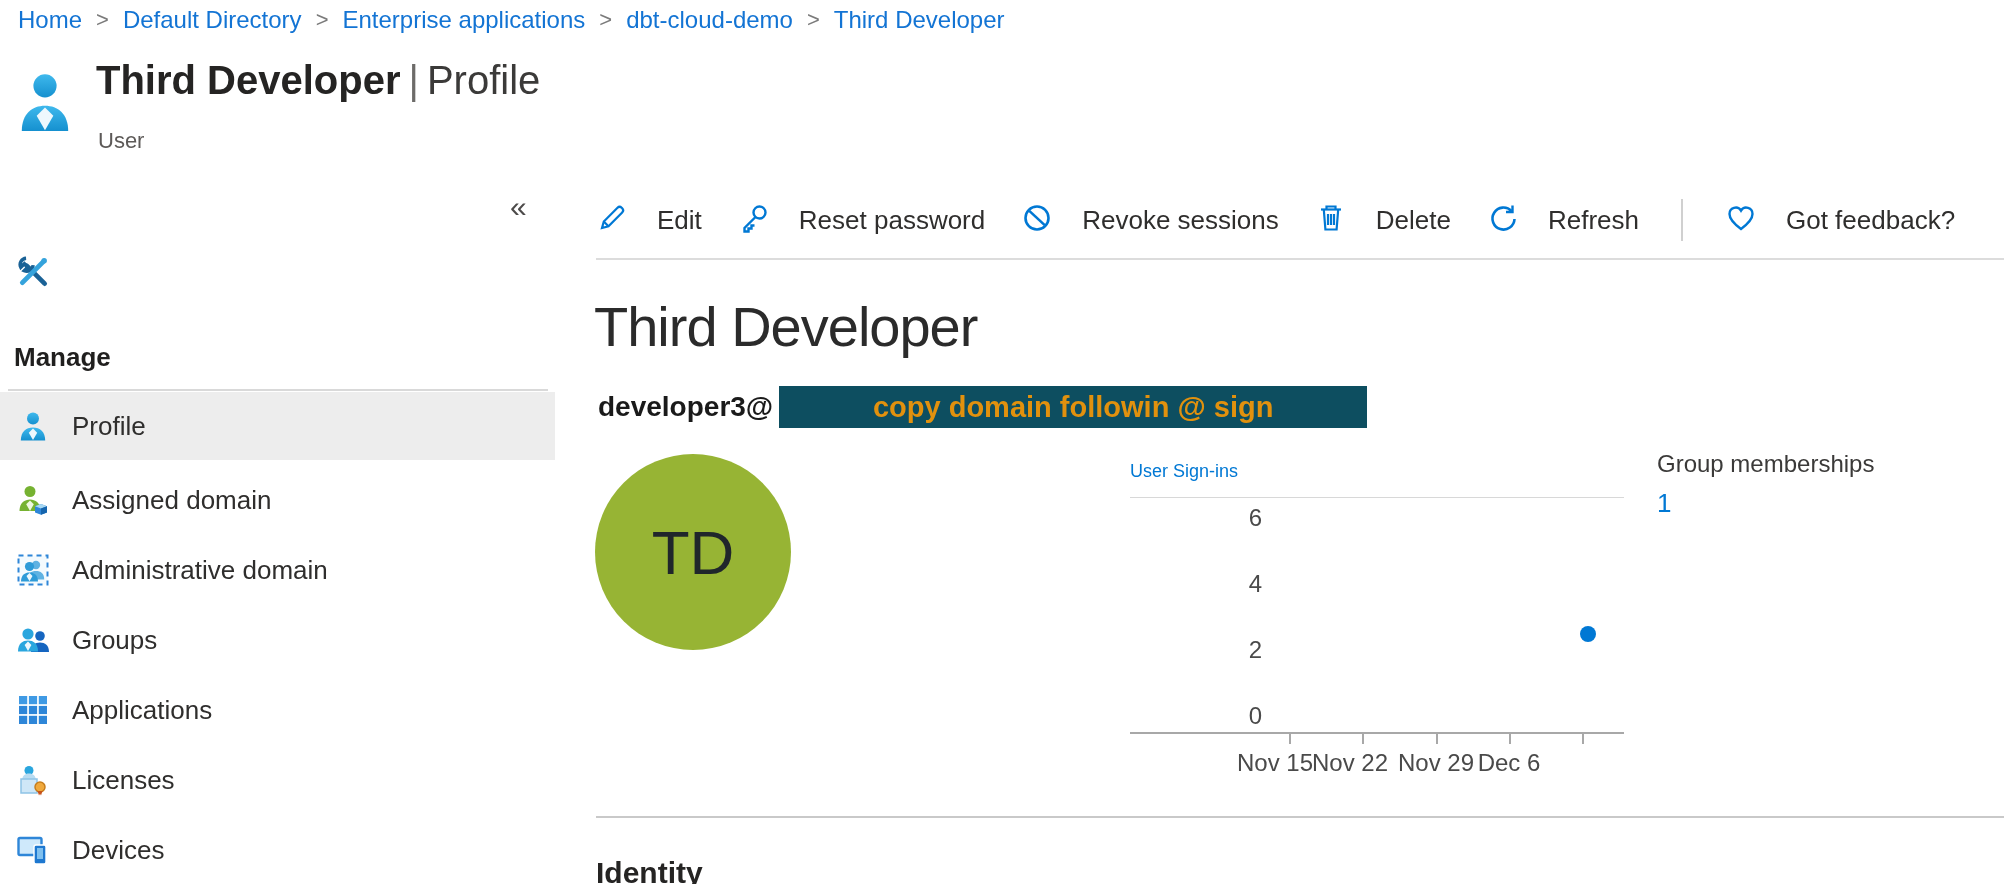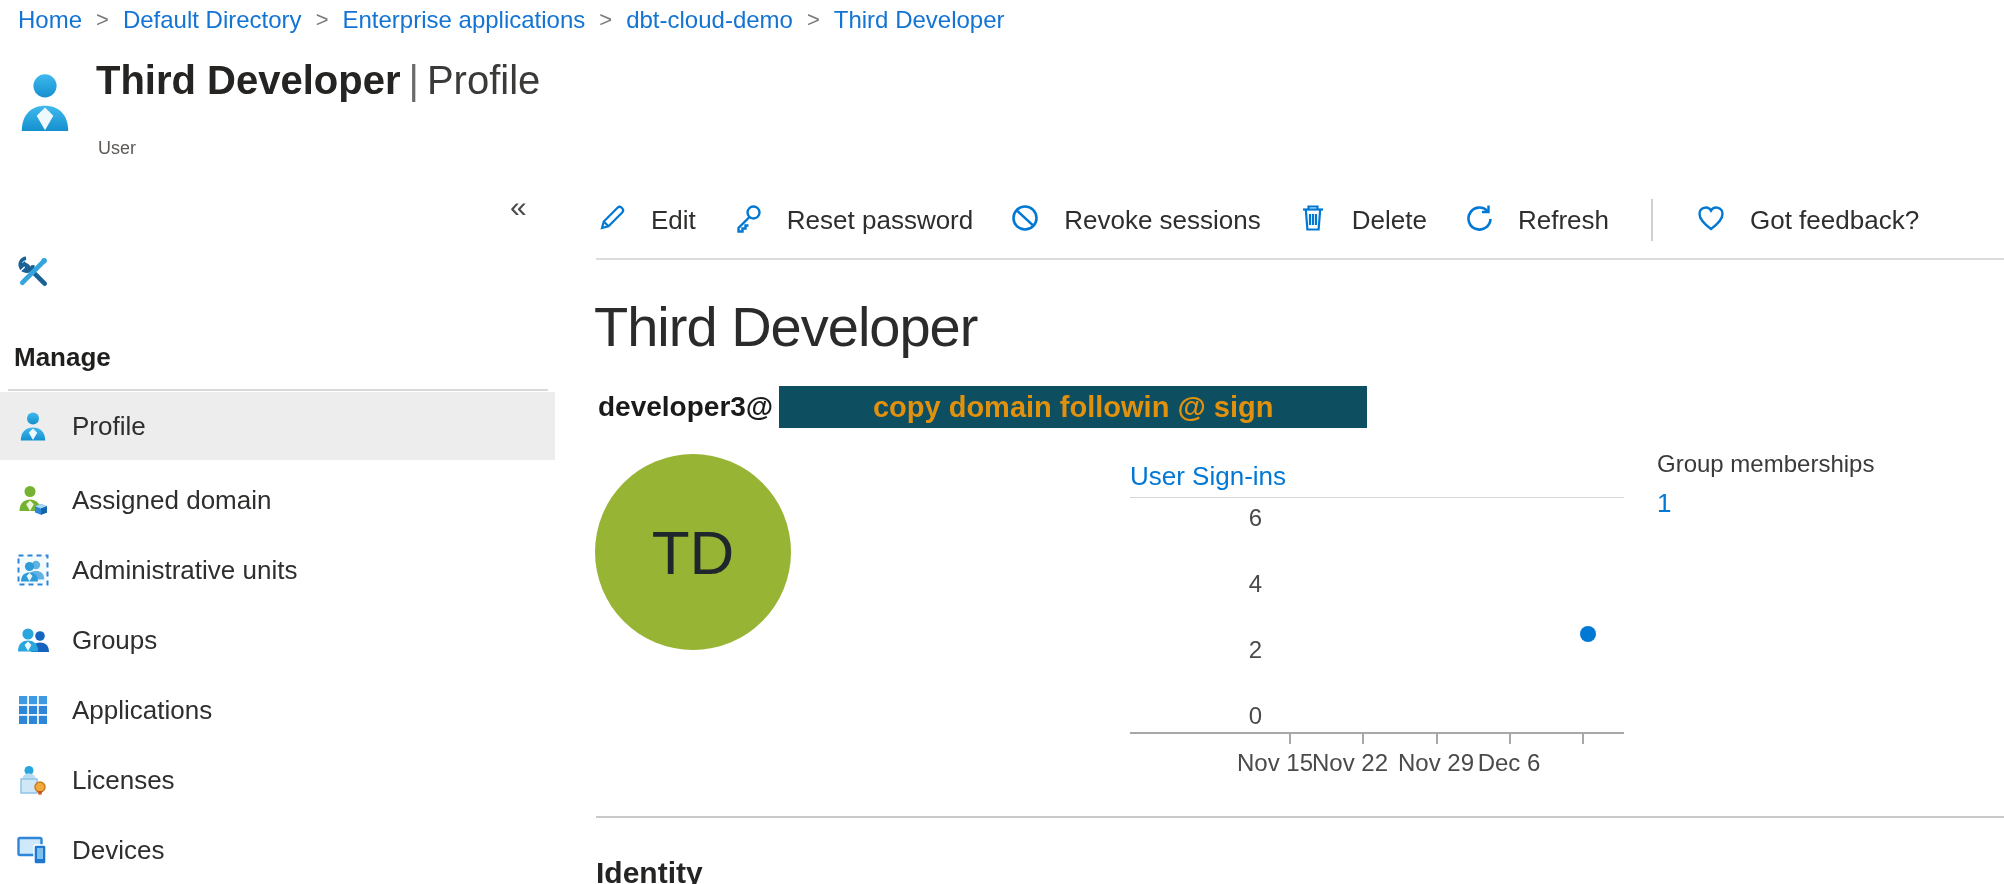--- a/index.html
+++ b/index.html
@@ -11,48 +11,48 @@
   .crumbs { position:absolute; left:18px; top:6px; display:flex; align-items:center; gap:14px; font-size:24px; }
   .crumb { color:#1374d4; cursor:pointer; white-space:nowrap; }
   .crumb-sep { color:#7b7b7b; font-size:22px; }
 
   
   .hdr-avatar { position:absolute; left:16px; top:70px; }
   .page-title { position:absolute; left:96px; top:58px; font-size:40px; color:#2b2a29; white-space:nowrap; }
   .page-title .t-name { font-weight:700; color:#252423; }
   .page-title .t-sep { font-weight:400; color:#6d6b69; padding:0 8px; }
   .page-title .t-blade { font-weight:400; color:#3b3a39; }
-  .obj-type { position:absolute; left:98px; top:128px; font-size:18px; color:#5d5a58;margin-top:10px; }
+  .obj-type { position:absolute; left:98px; top:128px; font-size:22px; color:#5d5a58; }
 
   
   .collapse-btn { position:absolute; left:510px; top:192px; font-size:30px; color:#4d4b4a; cursor:pointer; line-height:1; }
   .side-item { position:absolute; left:0; width:555px; height:68px; display:flex; align-items:center; padding-left:16px; gap:22px; font-size:26px; color:#2f2e2d; cursor:pointer; }
   .side-item .sicon { width:34px; height:34px; flex:0 0 34px; display:flex; align-items:center; justify-content:center; }
   .side-item.sel { background:#ededed; }
   .side-section { position:absolute; left:14px; top:342px; font-size:26px; font-weight:700; color:#201f1e; }
   .side-divider { position:absolute; left:8px; top:389px; width:540px; height:2px; background:#d9d9d9; }
 
   
   .toolbar { position:absolute; left:596px; top:194px; height:52px; display:flex; align-items:center; gap:36px; }
-  .cmd { display:flex; align-items:center; gap:23px; cursor:pointer; }
+  .cmd { display:flex; align-items:center; gap:29px; cursor:pointer; }
   .cmd .clabel { font-size:26px; color:#2f2e2d; white-space:nowrap; }
   .tb-sep { width:2px; height:42px; background:#d0d0d0; margin:0 6px; }
   .content-divider { position:absolute; left:596px; top:258px; width:1408px; height:2px; background:#dcdcdc; }
 
   
   .display-name { position:absolute; left:594px; top:294px; font-size:56px; font-weight:400; letter-spacing:-1px; color:#2b2b2b; white-space:nowrap; }
   .email-row { position:absolute; left:598px; top:386px; display:flex; align-items:center; }
   .email-prefix { font-size:28px; font-weight:700; color:#1a1a1a; }
   .redaction-box { margin-left:6px; width:588px; height:42px; display:flex; align-items:center; justify-content:center; font-size:29px; font-weight:700; }
 
   .big-avatar { position:absolute; left:595px; top:454px; width:196px; height:196px; border-radius:50%; display:flex; align-items:center; justify-content:center; font-size:62px; color:#20262b;text-align:right; }
 
   
   .chart { position:absolute; left:1130px; top:461px; width:494px; height:340px; }
-  .chart-title { font-size:26px; color:#0078d4; cursor:pointer; display:inline-block; }
+  .chart-title { font-size:18px; color:#0078d4; cursor:pointer; display:inline-block; }
   .chart-underline { position:absolute; left:0; top:36px; width:494px; height:1px; background:#d8d8d8; }
   .ylab { position:absolute; width:52px; left:80px; text-align:right; font-size:24px; color:#4a4a4a; }
   .xaxis { position:absolute; left:0; top:271px; width:494px; height:2px; background:#a8a8a8; }
   .xtick { position:absolute; top:271px; width:2px; height:12px; background:#a8a8a8; }
   .xlab { position:absolute; top:288px; font-size:24px; color:#4a4a4a; transform:translateX(-50%); white-space:nowrap; }
   .dot { position:absolute; width:16px; height:16px; border-radius:50%; }
 
   
   .groups-box { position:absolute; left:1657px; top:450px; }
   .groups-label { font-size:24px; color:#3b3a39; }
@@ -141,21 +141,21 @@
     <span class="sicon">
       <svg width="32" height="32" viewBox="0 0 32 32">
         <rect x="1.5" y="1.5" width="29" height="29" fill="#f3fafe" stroke="#2e86d8" stroke-width="2" stroke-dasharray="5 4"></rect>
         <circle cx="19" cy="11" r="4.2" fill="#5fb2e2"></circle>
         <path d="M10.8 25.5 c0-6 3.6-8.4 8.2-8.4 s8.2 2.4 8.2 8.4 z" fill="#5fb2e2"></path>
         <circle cx="12.5" cy="12.5" r="4.6" fill="#2e9bd8"></circle>
         <path d="M4 27.5 c0-6.4 3.9-9 8.5-9 s8.5 2.6 8.5 9 z" fill="#2e9bd8"></path>
         <path d="M12.5 19 l3 3 -3 5.2 -3-5.2 z" fill="#eef8fd"></path>
       </svg>
     </span>
-    <span>Administrative units</span>
+    <span>Administrative domain</span>
   </div>
 
   <div class="side-item" style="top:606px">
     <span class="sicon">
       <svg width="32" height="32" viewBox="0 0 32 32">
         <circle cx="23" cy="12" r="4.8" fill="#1565c0"></circle>
         <path d="M14 28 c0-6.8 4-9.6 9-9.6 s9 2.8 9 9.6 z" fill="#1565c0"></path>
         <circle cx="11" cy="10" r="5.6" fill="#2aa6de"></circle>
         <path d="M1 27.5 c0-7.8 4.5-11 10-11 s10 3.2 10 11 z" fill="#2aa6de"></path>
         <path d="M11 17.5 l3.4 3.4 -3.4 6 -3.4-6 z" fill="#eef8fd"></path>

